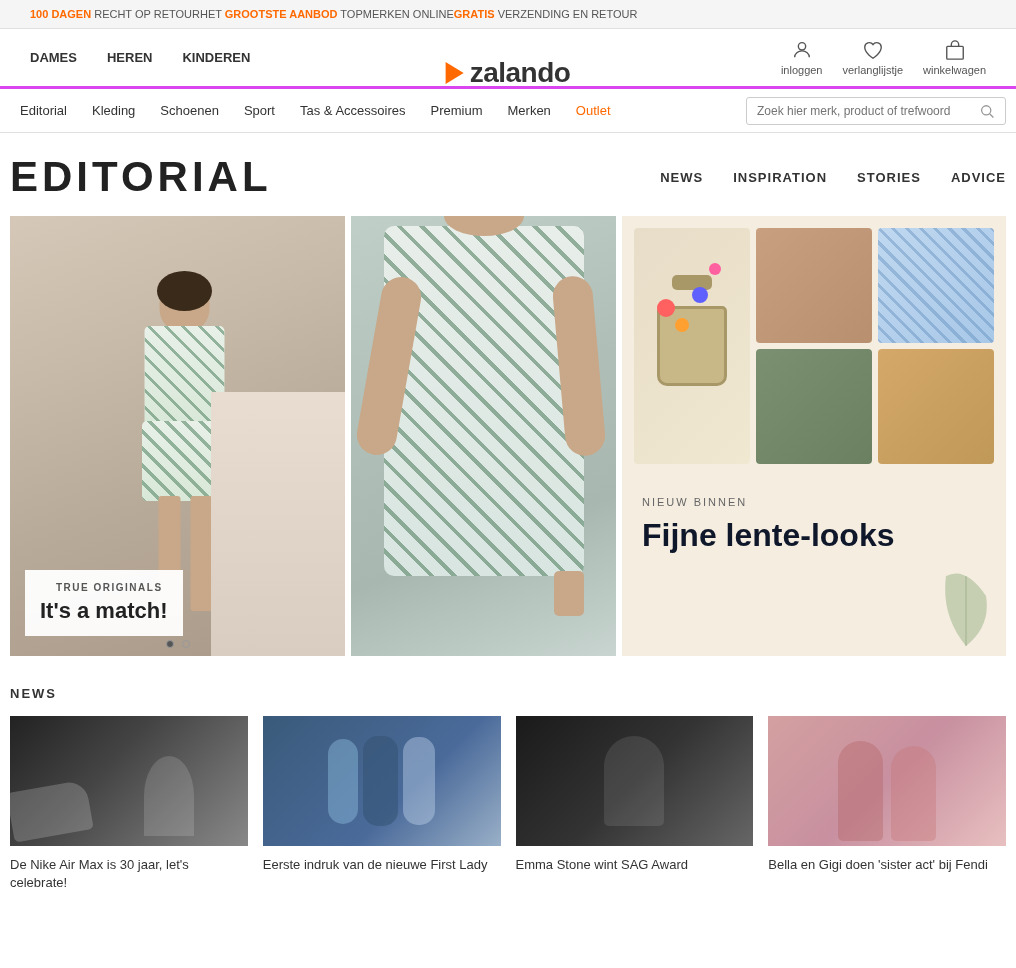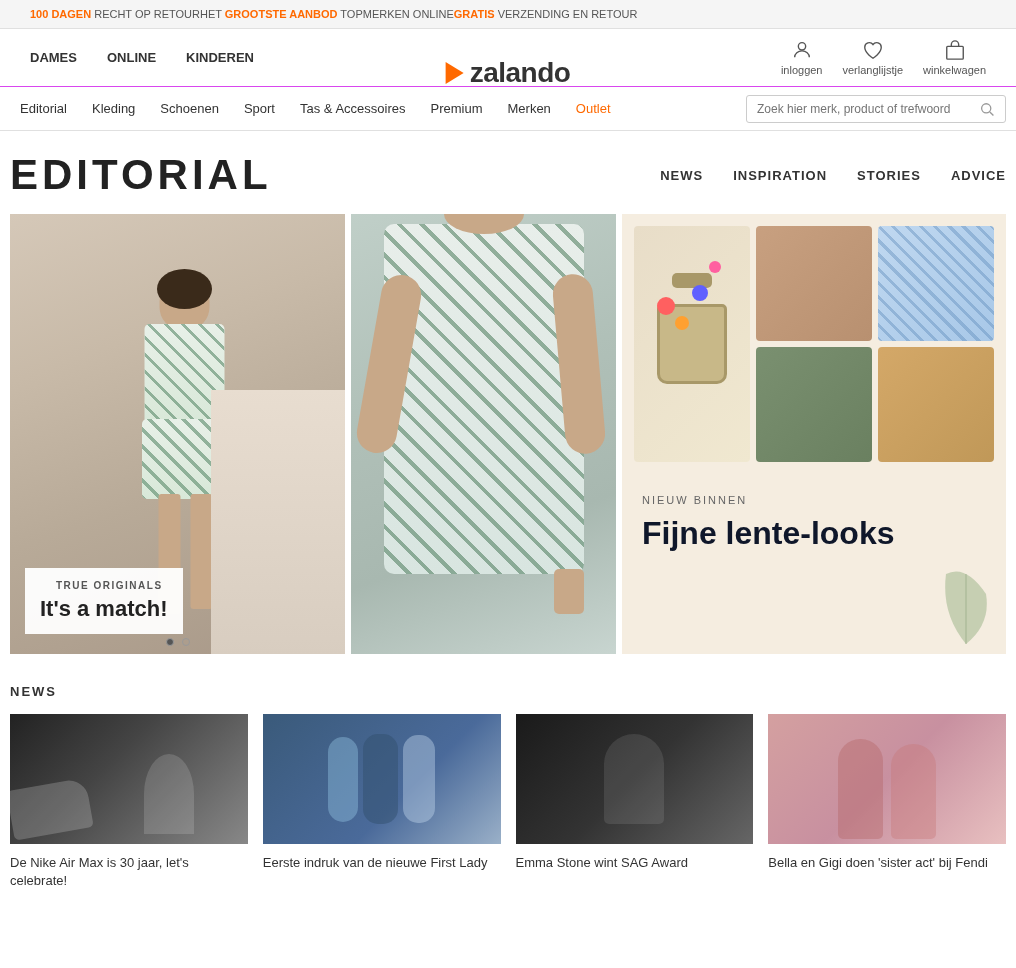--- a/index.html
+++ b/index.html
@@ -16,21 +16,21 @@
       border-bottom: 1px solid #e0e0e0;
     }
     .top-banner span.highlight { color: #ff6900; font-weight: bold; }
 
     
     .header {
       display: flex;
       align-items: center;
       justify-content: space-between;
       padding: 10px 30px;
-      border-bottom: 1px solid #d946ef;
+      border-bottom: 3px solid #d946ef;
       gap: 37px;
     }
     .header-left {
       display: flex;
       gap: 30px;
       font-size: 13px;
       font-weight: bold;
       color: #333;
     }
     .header-left span { cursor: pointer; }
@@ -285,21 +285,21 @@
   </span>
   <span>
     <span class="highlight">GRATIS</span>
     <span> VERZENDING EN RETOUR</span>
   </span>
 </div>
 
 <div class="header">
   <div class="header-left">
     <span>DAMES</span>
-    <span>ONLINE</span>
+    <span>HEREN</span>
     <span>KINDEREN</span>
   </div>
 
   <div class="logo">
     <span class="logo-play"></span>
     <span>zalando</span>
   </div>
 
   <div class="header-right">
     <div class="header-icon">

